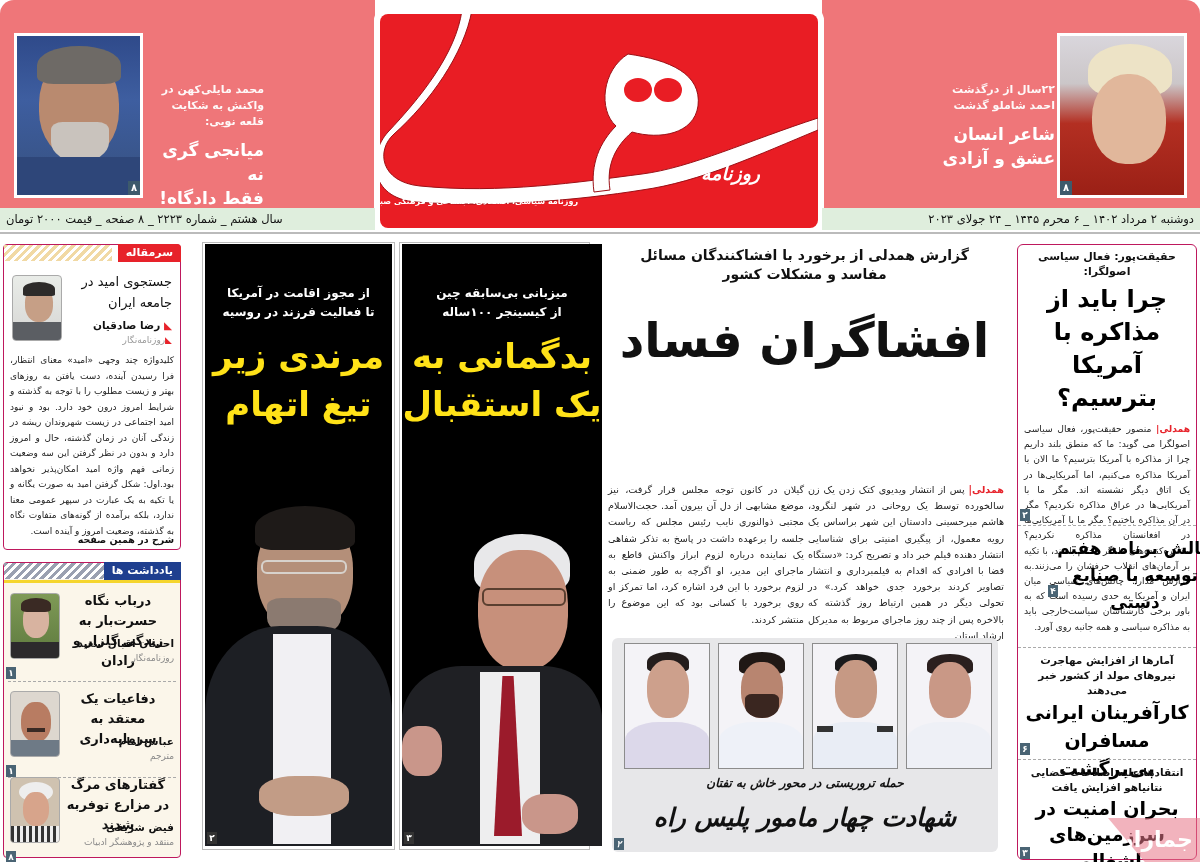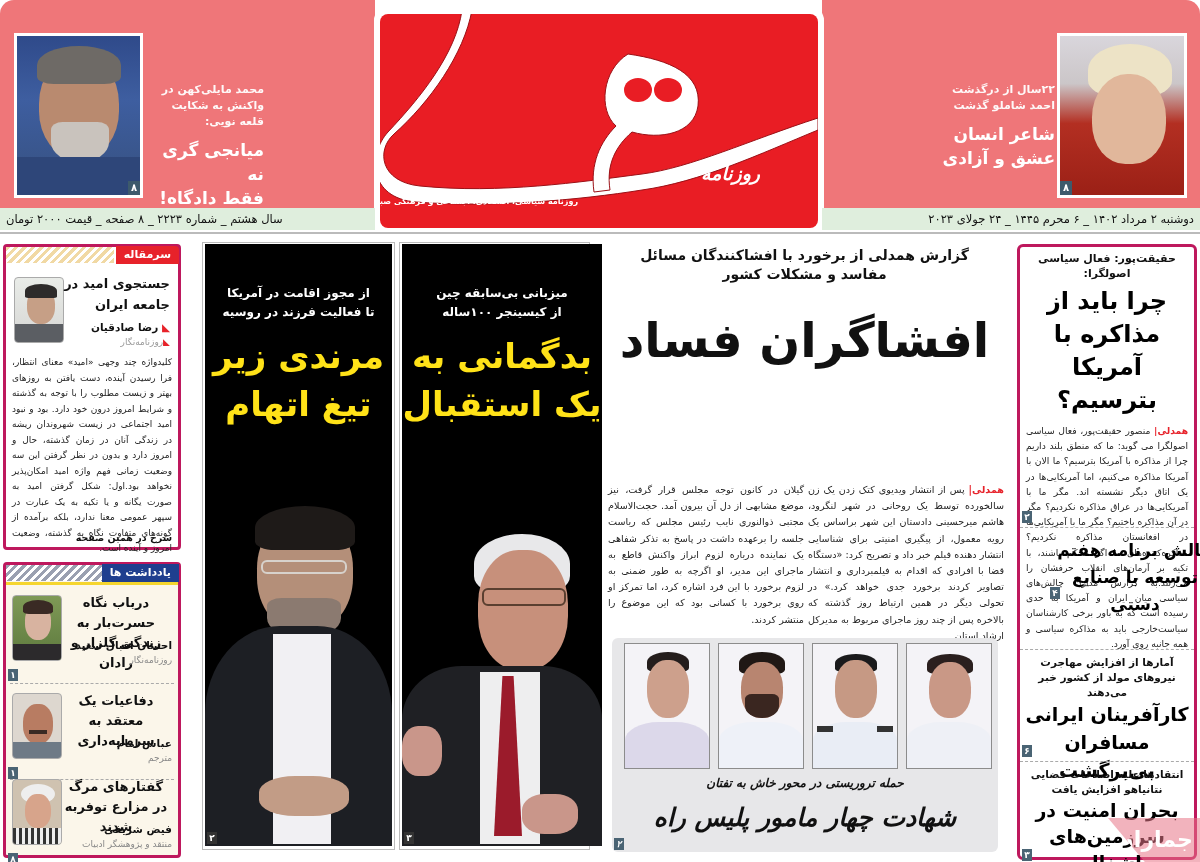--- a/index.html
+++ b/index.html
@@ -28,21 +28,21 @@
     .mh-photo.right { left: 1057px; top: 33px; width: 130px; height: 165px; background: linear-gradient(180deg,#d9d6dc 0%,#cbc6c8 30%,#b32f22 55%,#9b2016 100%); }
     .face { position: absolute; border-radius: 48% 48% 45% 45%; }
 
     .mh-teaser { position: absolute; color: #fff; text-align: right; }
     .mh-teaser .kicker { font-size: 11px; line-height: 16px; font-weight: bold; opacity: .95; }
     .mh-teaser .head { font-size: 17px; line-height: 24px; font-weight: bold; margin-top: 8px; }
     .mh-teaser.left { left: 146px; top: 82px; width: 118px; }
     .mh-teaser.right { left: 910px; top: 82px; width: 145px; }
 
     
-    .boxed { position: absolute; border: 3px solid #be185d; border-radius: 6px; background: #fff; }
+    .boxed { position: absolute; border: 1px solid #be185d; border-radius: 6px; background: #fff; }
     .pnum { position: absolute; left: 2px; bottom: 2px; width: 10px; height: 12px; background: #4a6474; color: #fff; font-size: 9px; line-height: 12px; text-align: center; font-weight: bold; }
     .body-text { font-size: 9.6px; line-height: 16.2px; text-align: justify; text-align-last: right; color: #222; }
     .kicker-dark { font-size: 11px; font-weight: bold; color: #111; text-align: center; line-height: 15px; }
     .big-head { font-weight: bold; text-align: center; color: #000; font-family: "DejaVu Sans", sans-serif; }
     .red-lead { color: #e7222a; font-weight: bold; }
     .dotted-sep { border-top: 1px dashed #aaa; }
 
     
     .rcol { left: 1017px; top: 244px; width: 180px; height: 616px; }
     .rcol .sect { position: absolute; left: 0; width: 100%; }
@@ -131,21 +131,21 @@
 </header>
 
 <section class="boxed lcol-top">
   <div class="hatch gold" style="width:108px;"></div>
   <div class="sect-tab" style="background:#e7222a;">سرمقاله</div>
   <div style="position:absolute;left:8px;top:30px;width:50px;height:66px;border:1px solid #aaa;border-radius:4px;background:linear-gradient(180deg,#e9ece8 0%,#d6d6d4 100%);overflow:hidden;">
     <div style="position:absolute;left:12px;top:10px;width:28px;height:36px;border-radius:45%;background:#c69f86;"></div>
     <div style="position:absolute;left:10px;top:6px;width:32px;height:14px;border-radius:50% 50% 10% 10%;background:#2d2b2a;"></div>
     <div style="position:absolute;left:0;bottom:0;width:100%;height:18px;background:#5b5e63;"></div>
   </div>
-  <div style="position:absolute;right:8px;top:26px;width:108px;font-size:13px;line-height:21px;font-weight:bold;">
+  <div style="position:absolute;right:8px;top:26px;width:108px;font-size:13px;line-height:21px;font-weight:normal;">
     <div>جستجوی امید در</div>
     <div>جامعه ایران</div>
   </div>
   <div style="position:absolute;right:8px;top:74px;font-size:10.5px;font-weight:bold;">
     <span style="color:#e7222a;">◣ </span><span>رضا صادقیان</span>
   </div>
   <div style="position:absolute;right:8px;top:90px;font-size:9px;color:#999;">
     <span style="color:#e7222a;">◣</span><span>روزنامه‌نگار</span>
   </div>
   <p class="body-text" style="position:absolute;left:6px;right:6px;top:108px;font-size:9px;line-height:15.5px;">کلیدواژه چند وجهی «امید» معنای انتظار، فرا رسیدن آینده، دست یافتن به روزهای بهتر و زیست مطلوب را با توجه به گذشته و شرایط امروز درون خود دارد. بود و نبود امید اجتماعی در زیست شهروندان ریشه در زندگی آنان در زمان گذشته، حال و امروز دارد و بدون در نظر گرفتن این سه وضعیت زمانی فهم واژه امید امکان‌پذیر نخواهد بود.اول: شکل گرفتن امید به صورت یگانه و یا تکیه به یک عبارت در سپهر عمومی معنا ندارد، بلکه برآمده از گونه‌های متفاوت نگاه به گذشته، وضعیت امروز و آینده است.</p>

